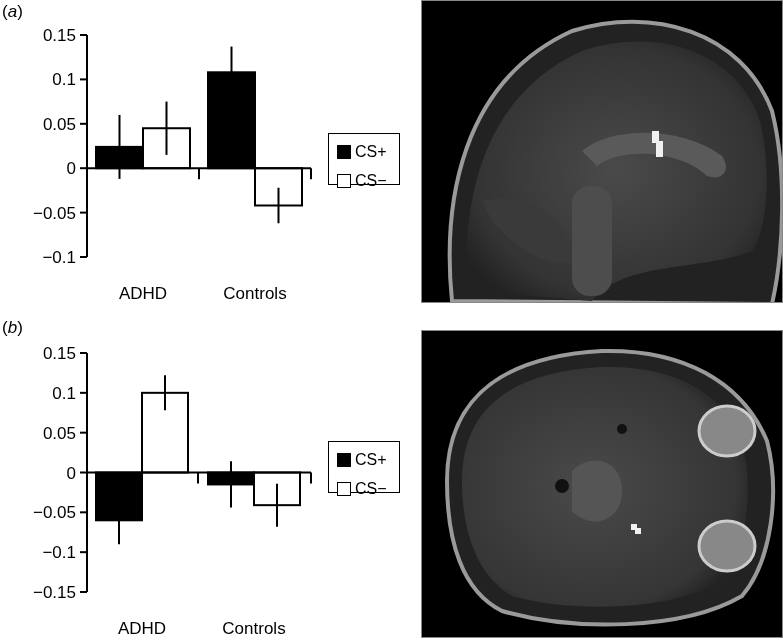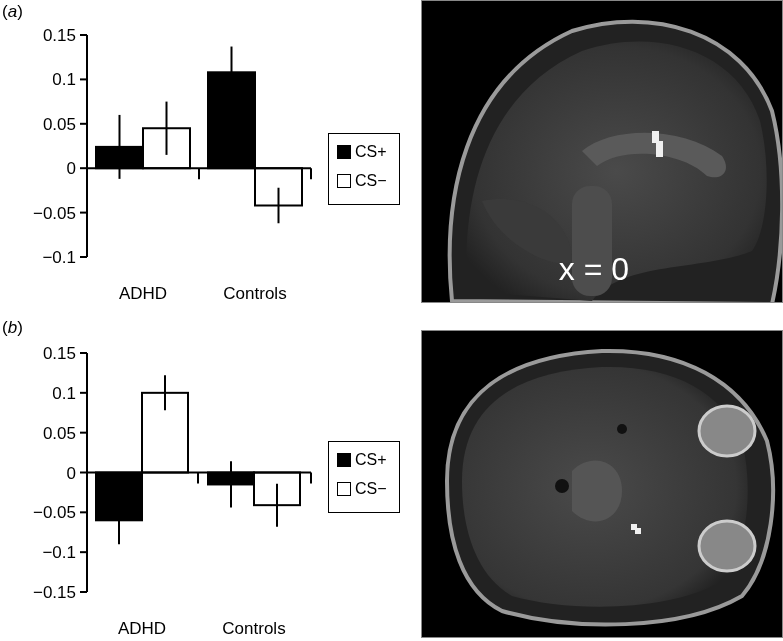--- a/index.html
+++ b/index.html
@@ -2,21 +2,21 @@
 <html><head>
 <meta charset="utf-8">
 <style>
   html, body { margin: 0; padding: 0; background: #ffffff; }
   body { width: 783px; height: 641px; position: relative; overflow: hidden;
          font-family: "Liberation Sans", sans-serif; color: #000; }
   .panel-label { position: absolute; font-size: 17px; }
   .panel-label i { font-style: italic; }
   svg.chart { position: absolute; left: 0; overflow: visible; }
   .legend { position: absolute; border: 1.5px solid #000; background: #fff;
-            width: 72px; height: 72px; box-sizing: border-box; }
+            width: 72px; height: 52px; box-sizing: border-box; }
   .legend-row { position: absolute; left: 8px; display: flex; align-items: center; }
   .swatch { width: 14px; height: 14px; box-sizing: border-box; border: 1.5px solid #000; margin-right: 4px; }
   .swatch.filled { background: #000; }
   .swatch.hollow { background: #fff; }
   .legend-text { font-size: 16px; }
   .brain { position: absolute; background: #000; overflow: hidden; border: 1px solid #888; box-sizing: border-box; }
   .brain-label { position: absolute; color: #fff; font-size: 32px; width: 100%; text-align: center; }
 </style>
 </head>
 <body>
@@ -120,21 +120,20 @@
       </radialGradient>
     </defs>
     <path d="M30,300 C20,200 40,80 150,30 C230,5 320,30 350,110 C365,170 362,250 350,303 Z" fill="#222" stroke="#9a9a9a" stroke-width="4"></path>
     <path d="M45,290 C40,200 60,95 160,50 C235,25 315,50 338,120 C350,170 345,230 330,250 C280,270 200,260 170,300 Z" fill="url(#gA)"></path>
     <path d="M160,150 C190,125 260,125 300,155 C310,170 300,180 285,175 C260,150 200,145 175,165 Z" fill="#5a5a5a"></path>
     <rect x="150" y="185" width="40" height="110" rx="18" fill="#4d4d4d"></rect>
     <path d="M60,200 C80,250 140,270 150,260 C150,220 110,190 60,200 Z" fill="#3a3a3a"></path>
     <rect x="230" y="130" width="7" height="12" fill="#f0f0f0"></rect>
     <rect x="234" y="140" width="7" height="16" fill="#f0f0f0"></rect>
   </svg>
-  <div class="brain-label" style="top:250px; left:-8px;">x = 0</div>
 </div>
 
 <div class="brain" style="left:421px; top:330px; width:362px; height:308px;">
   <svg width="362" height="308">
     <defs>
       <radialGradient id="gB" cx="45%" cy="50%" r="60%">
         <stop offset="0%" stop-color="#4a4a4a"></stop>
         <stop offset="85%" stop-color="#353535"></stop>
         <stop offset="100%" stop-color="#222"></stop>
       </radialGradient>

